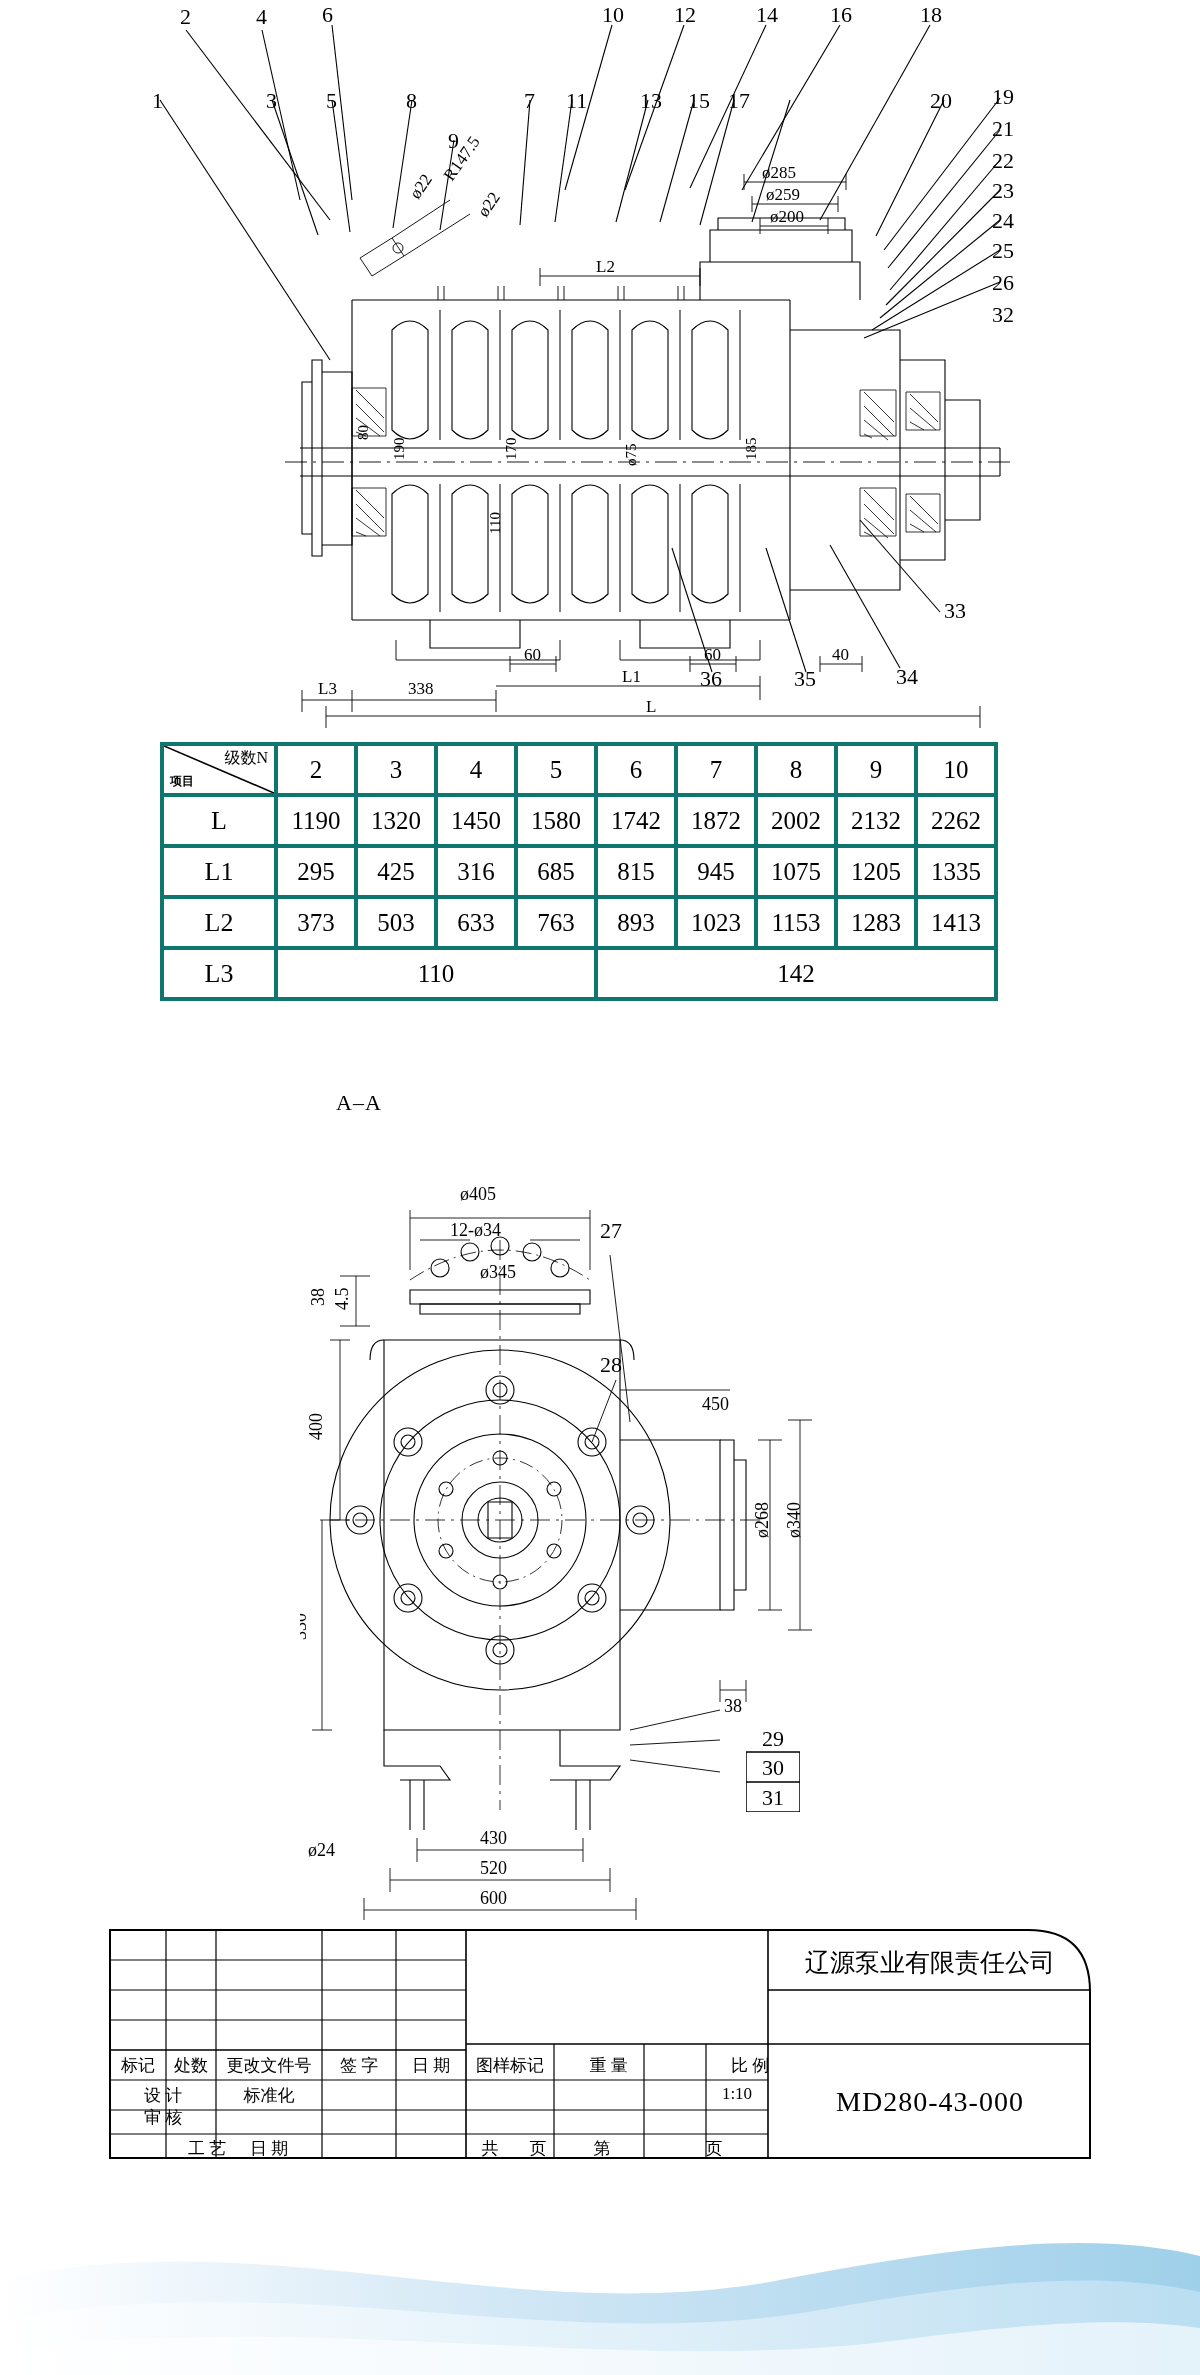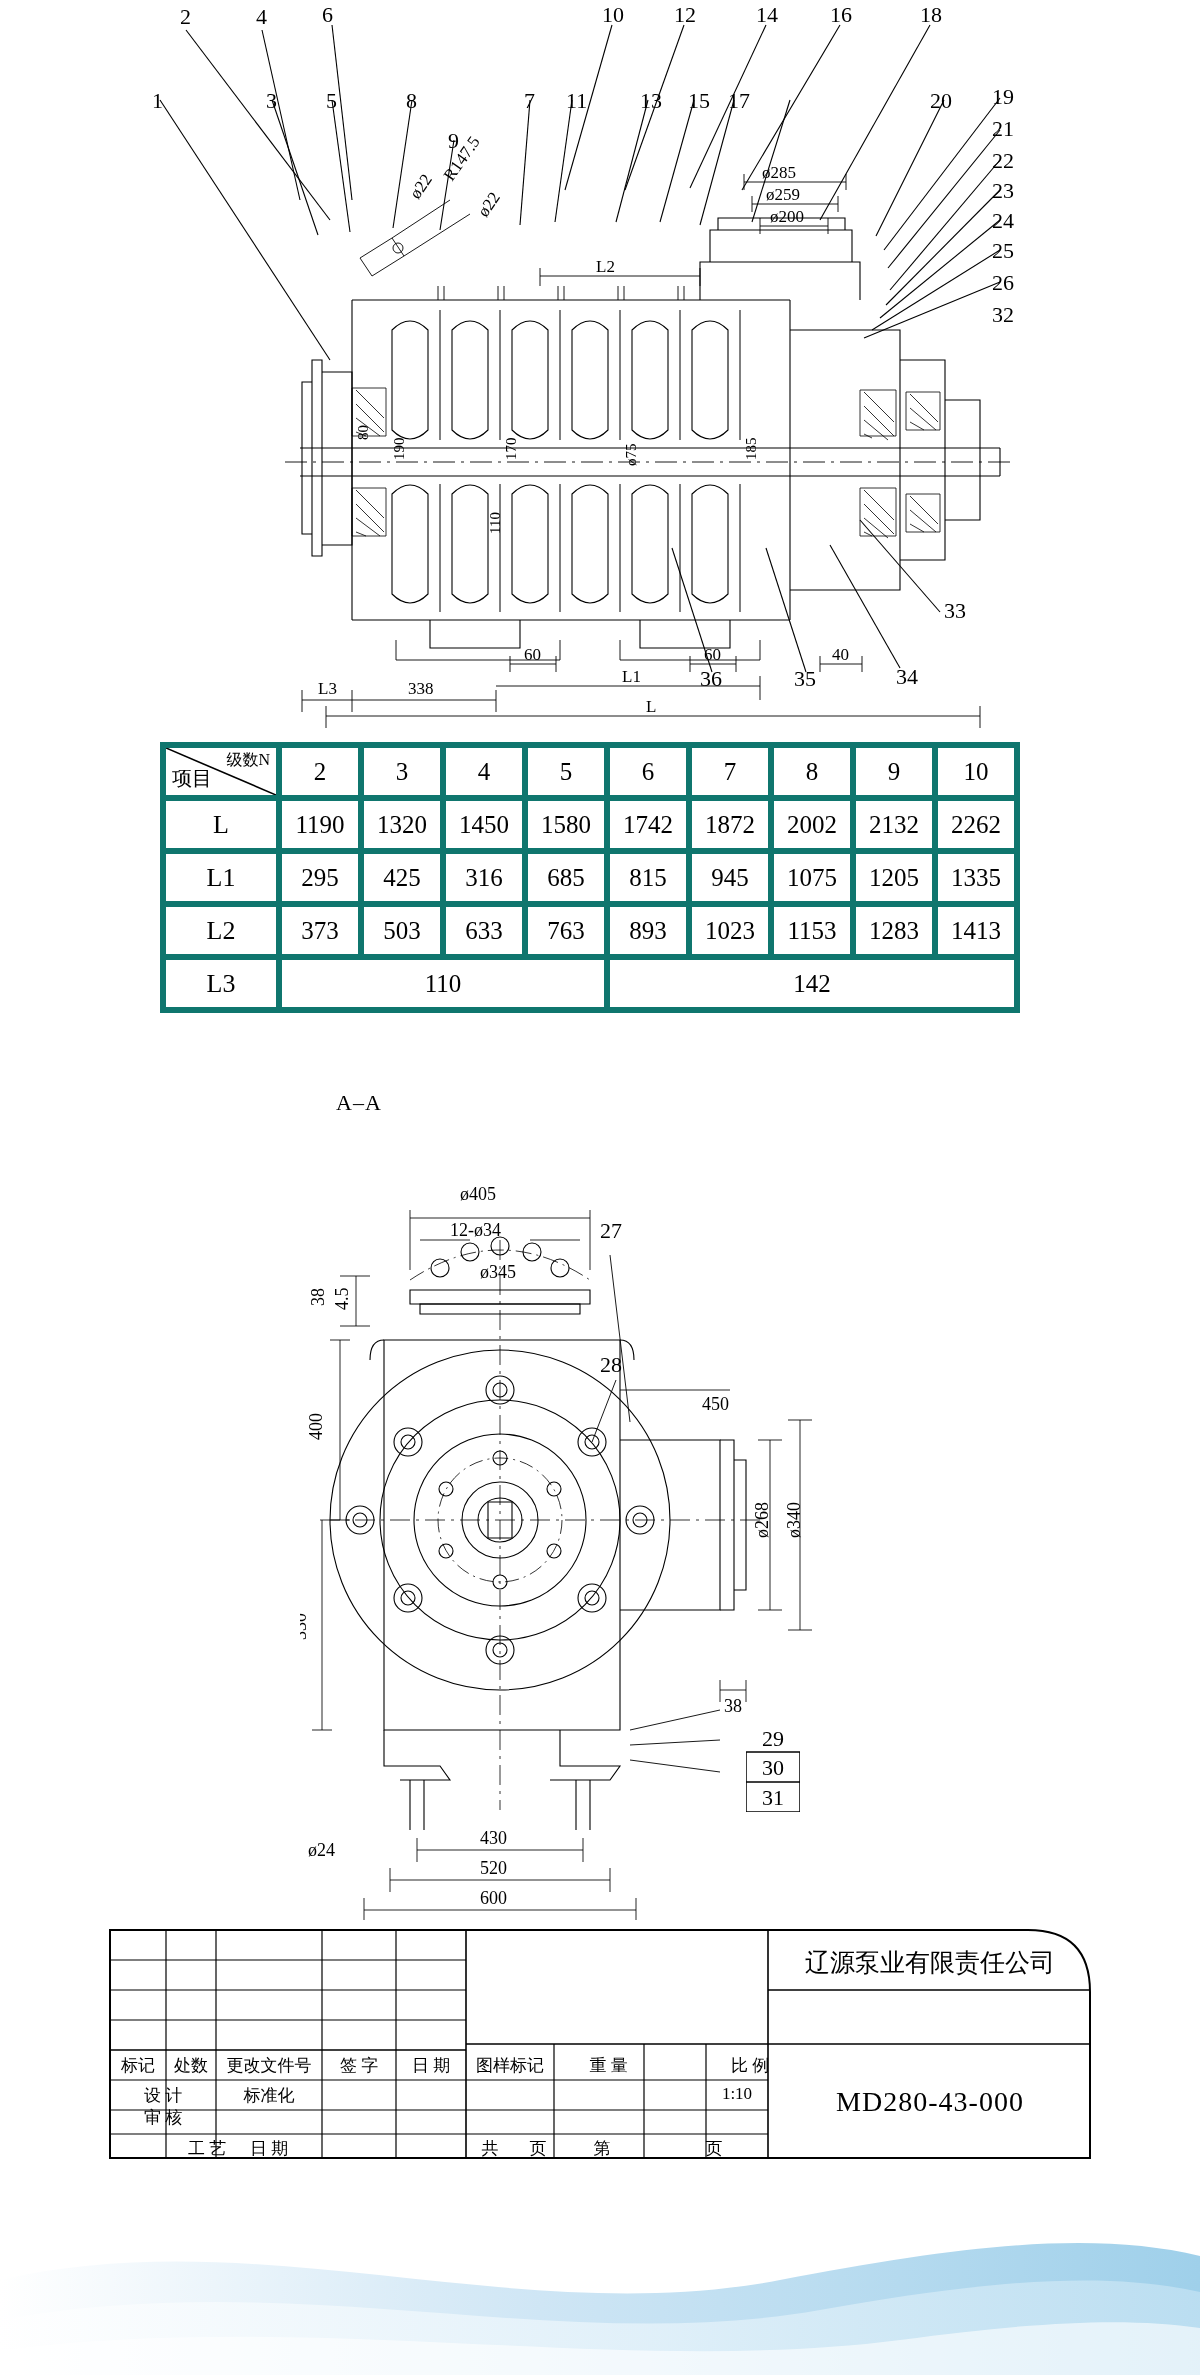--- a/index.html
+++ b/index.html
@@ -10,26 +10,26 @@
   }
   .stage{position:absolute;left:0;top:0;width:1200px;height:2375px;}
   .abs{position:absolute;}
   svg{display:block;}
   
   .len-table{
     position:absolute;left:160px;top:742px;border-collapse:collapse;
     font-family:"Liberation Serif", serif;font-size:25px;
   }
   .len-table td,.len-table th{
-    border:6px solid #0f766e;text-align:center;vertical-align:middle;
+    border:4px solid #0f766e;text-align:center;vertical-align:middle;
     height:47px;min-width:76px;font-weight:normal;padding:0;
   }
   .len-table td.rowlabel{width:110px;font-size:26px;}
   .corner{position:relative;width:110px;height:47px;padding:0;}
-  .corner .tl{position:absolute;left:6px;bottom:3px;font-size:20px;}
+  .corner .tl{position:absolute;left:6px;bottom:3px;font-size:12px;font-weight:bold;}
   .corner .br{position:absolute;right:6px;top:2px;font-size:16px;}
   .corner .diag{position:absolute;left:0;top:0;width:100%;height:100%;}
   
   .title-block{
     position:absolute;left:108px;top:1928px;width:984px;height:232px;
   }
   .big-name{font-size:25px;font-family:"Liberation Serif", serif;}
   .dwg-no{font-size:28px;font-family:"Liberation Serif", serif;letter-spacing:1px;}
   .prodname{font-size:17px;font-family:"Liberation Serif", serif;letter-spacing:0px;}
   

